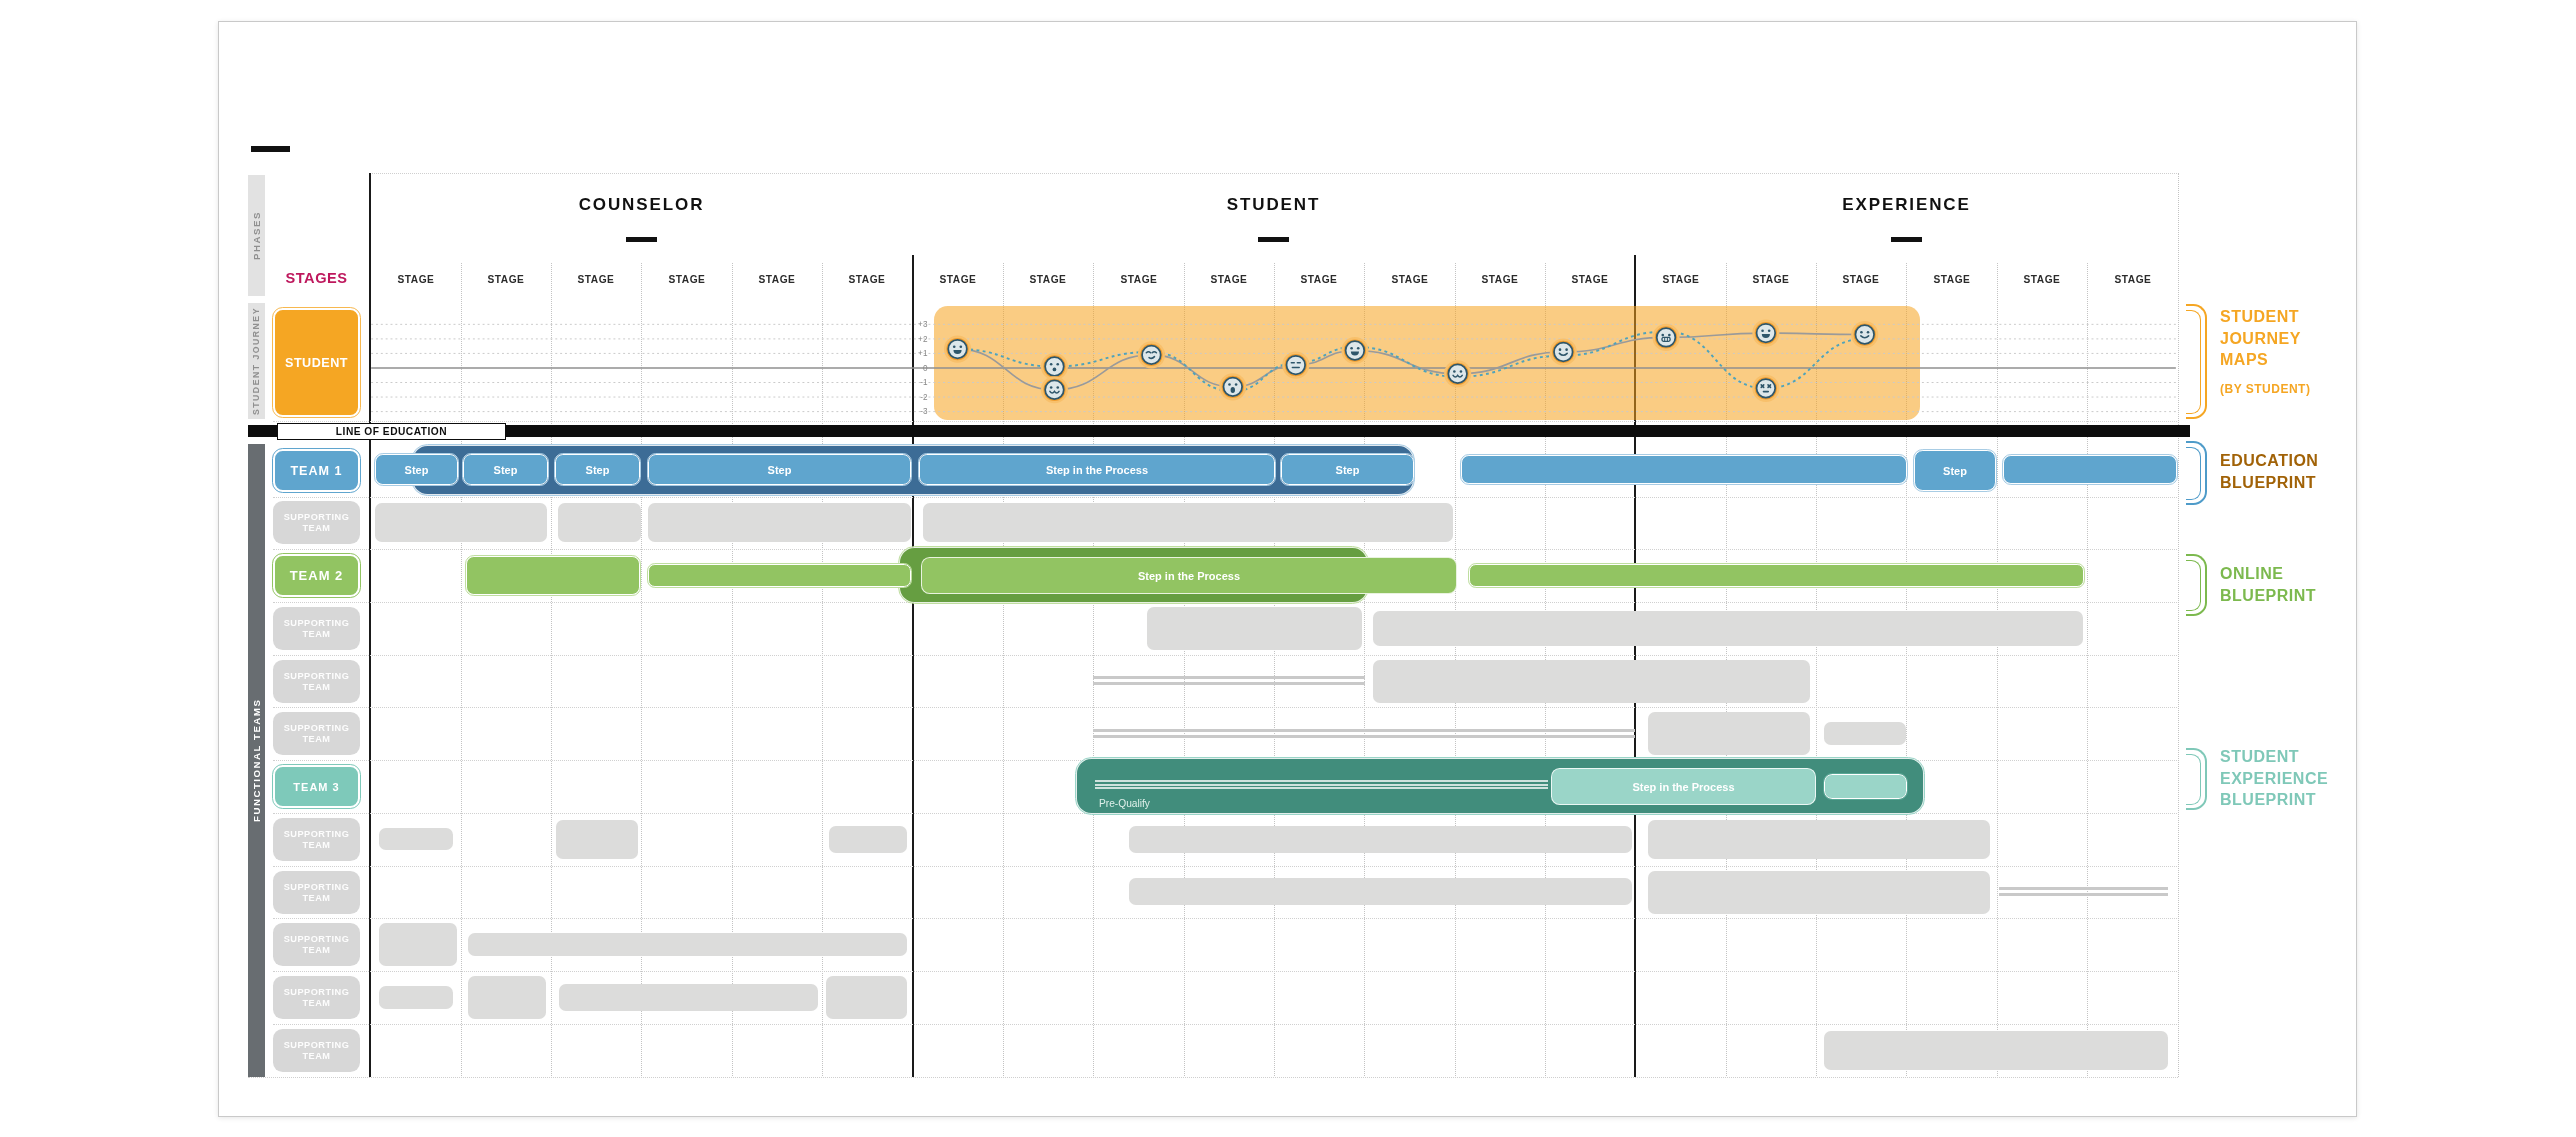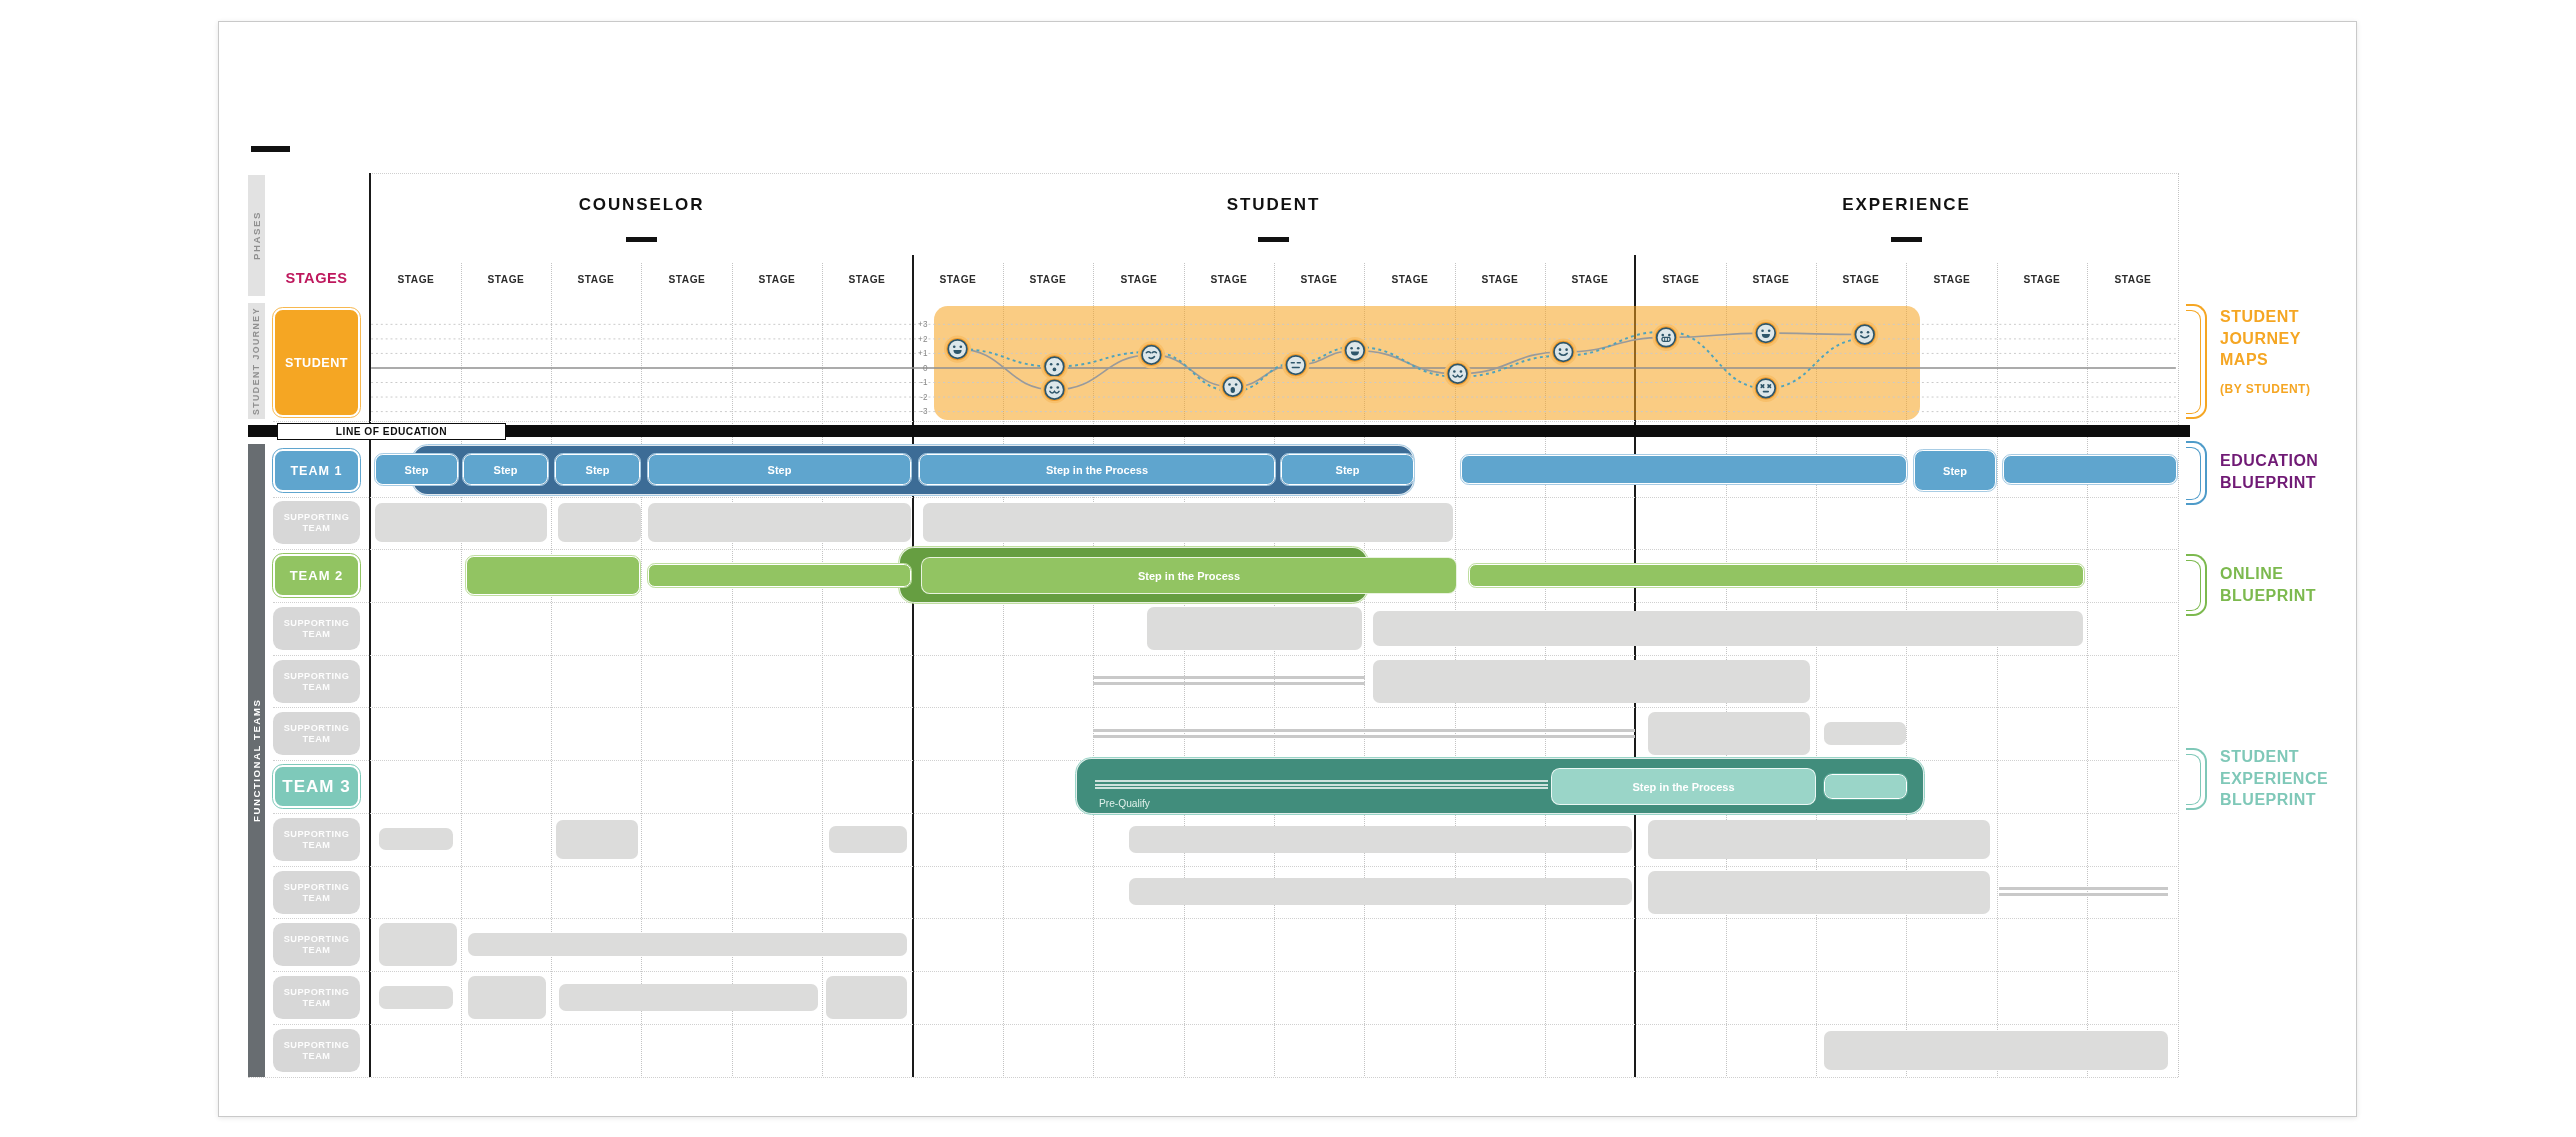--- a/index.html
+++ b/index.html
@@ -245,21 +245,21 @@
         <div class="abs" style="left: 845px; top: 503px; width: 272px; height: 2.4px; background: rgb(201, 201, 201);"></div>
         <div class="abs" style="left: 845px; top: 509px; width: 272px; height: 2.4px; background: rgb(201, 201, 201);"></div>
         <div class="abs" style="left: 1125px; top: 487px; width: 437px; height: 43px; background: rgb(220, 220, 219); border-radius: 6.8px;"></div>
         <div class="abs" style="left: 25px; top: 587px; width: 1904px; height: 0px; border-top: 1px dotted rgb(208, 208, 208);"></div>
         <div class="abs chip-text" style="left: 25px; top: 539px; width: 87px; height: 43px; background: rgb(215, 215, 215); border-radius: 9.7px; font-size: 9.2px; letter-spacing: 0.5px; line-height: 1.2; color: rgba(255, 255, 255, 0.95); padding: 0px 5.8px;">SUPPORTING TEAM</div>
         <div class="abs" style="left: 845px; top: 556px; width: 542px; height: 2.4px; background: rgb(201, 201, 201);"></div>
         <div class="abs" style="left: 845px; top: 562px; width: 542px; height: 2.4px; background: rgb(201, 201, 201);"></div>
         <div class="abs" style="left: 1400px; top: 539px; width: 162px; height: 43px; background: rgb(220, 220, 219); border-radius: 6.8px;"></div>
         <div class="abs" style="left: 1576px; top: 549px; width: 82px; height: 23px; background: rgb(220, 220, 219); border-radius: 6.8px;"></div>
         <div class="abs" style="left: 25px; top: 640px; width: 1904px; height: 0px; border-top: 1px dotted rgb(208, 208, 208);"></div>
-        <div class="abs chip-text" style="left: 25px; top: 592px; width: 87px; height: 43px; background: rgb(126, 201, 186); border: 2.4px solid rgb(255, 255, 255); outline: rgb(126, 201, 186) solid 1.5px; border-radius: 9.7px; font-size: 17px; letter-spacing: 1px;">TEAM 3</div>
+        <div class="abs chip-text" style="left: 25px; top: 592px; width: 87px; height: 43px; background: rgb(126, 201, 186); border: 2.4px solid rgb(255, 255, 255); outline: rgb(126, 201, 186) solid 1.5px; border-radius: 9.7px; font-size: 11px; letter-spacing: 1px;">TEAM 3</div>
         <div class="abs" style="left: 828px; top: 585px; width: 848px; height: 56px; background: rgb(65, 141, 124); border: 1.9px solid rgba(255, 255, 255, 0.85); outline: rgb(154, 213, 200) solid 1px; border-radius: 15.5px;"></div>
         <div class="abs" style="left: 847px; top: 607px; width: 453px; height: 1.9px; background: rgba(255, 255, 255, 0.75);"></div>
         <div class="abs" style="left: 847px; top: 611px; width: 453px; height: 1.9px; background: rgba(255, 255, 255, 0.75);"></div>
         <div class="abs" style="left: 847px; top: 614px; width: 453px; height: 1.9px; background: rgba(255, 255, 255, 0.75);"></div>
         <div class="abs chip-text" style="left: 1303px; top: 595px; width: 265px; height: 37px; background: rgb(154, 213, 200); border: 1.5px solid rgba(255, 255, 255, 0.8); border-radius: 8.7px; font-size: 11px;">Step in the Process</div>
         <div class="abs" style="left: 1576px; top: 601px; width: 83px; height: 25px; background: rgb(154, 213, 200); border: 1.9px solid rgb(255, 255, 255); outline: rgb(87, 167, 149) solid 1.5px; border-radius: 7.8px;"></div>
         <div class="abs" style="left: 851px; top: 625px; font-size: 10.2px; color: rgb(223, 240, 234);">Pre-Qualify</div>
         <div class="abs" style="left: 25px; top: 693px; width: 1904px; height: 0px; border-top: 1px dotted rgb(208, 208, 208);"></div>
         <div class="abs chip-text" style="left: 25px; top: 645px; width: 87px; height: 43px; background: rgb(215, 215, 215); border-radius: 9.7px; font-size: 9.2px; letter-spacing: 0.5px; line-height: 1.2; color: rgba(255, 255, 255, 0.95); padding: 0px 5.8px;">SUPPORTING TEAM</div>
         <div class="abs" style="left: 131px; top: 655px; width: 74px; height: 21.4px; background: rgb(220, 220, 219); border-radius: 6.8px;"></div>
@@ -290,21 +290,21 @@
         <div class="abs bracket" style="left: 1967px; top: 282px; width: 21.4px; height: 115px; border-color: rgb(245, 166, 35);">
           <div class="bracket-inner" style="border-color: rgb(245, 166, 35);"></div>
         </div>
         <div class="abs bp-label" style="left: 2001px; top: 284px; width: 165px; color: rgb(245, 166, 35);">STUDENT
 JOURNEY
 MAPS</div>
         <div class="abs" style="left: 2001px; top: 360px; width: 165px; color: rgb(245, 166, 35); font-weight: 700; font-size: 12px; letter-spacing: 0.5px;">(BY STUDENT)</div>
         <div class="abs bracket" style="left: 1967px; top: 419px; width: 21.4px; height: 64px; border-color: rgb(78, 155, 201);">
           <div class="bracket-inner" style="border-color: rgb(78, 155, 201);"></div>
         </div>
-        <div class="abs bp-label" style="left: 2001px; top: 428px; width: 165px; color: #701a75;">EDUCATION
+        <div class="abs bp-label" style="left: 2001px; top: 428px; width: 165px; color: #a16207;">EDUCATION
 BLUEPRINT</div>
         <div class="abs bracket" style="left: 1967px; top: 532px; width: 21.4px; height: 62px; border-color: rgb(124, 185, 78);">
           <div class="bracket-inner" style="border-color: rgb(124, 185, 78);"></div>
         </div>
         <div class="abs bp-label" style="left: 2001px; top: 541px; width: 165px; color: rgb(124, 185, 78);">ONLINE
 BLUEPRINT</div>
         <div class="abs bracket" style="left: 1967px; top: 726px; width: 21.4px; height: 62px; border-color: rgb(127, 200, 184);">
           <div class="bracket-inner" style="border-color: rgb(127, 200, 184);"></div>
         </div>
         <div class="abs bp-label" style="left: 2001px; top: 724px; width: 165px; color: rgb(127, 200, 184);">STUDENT

